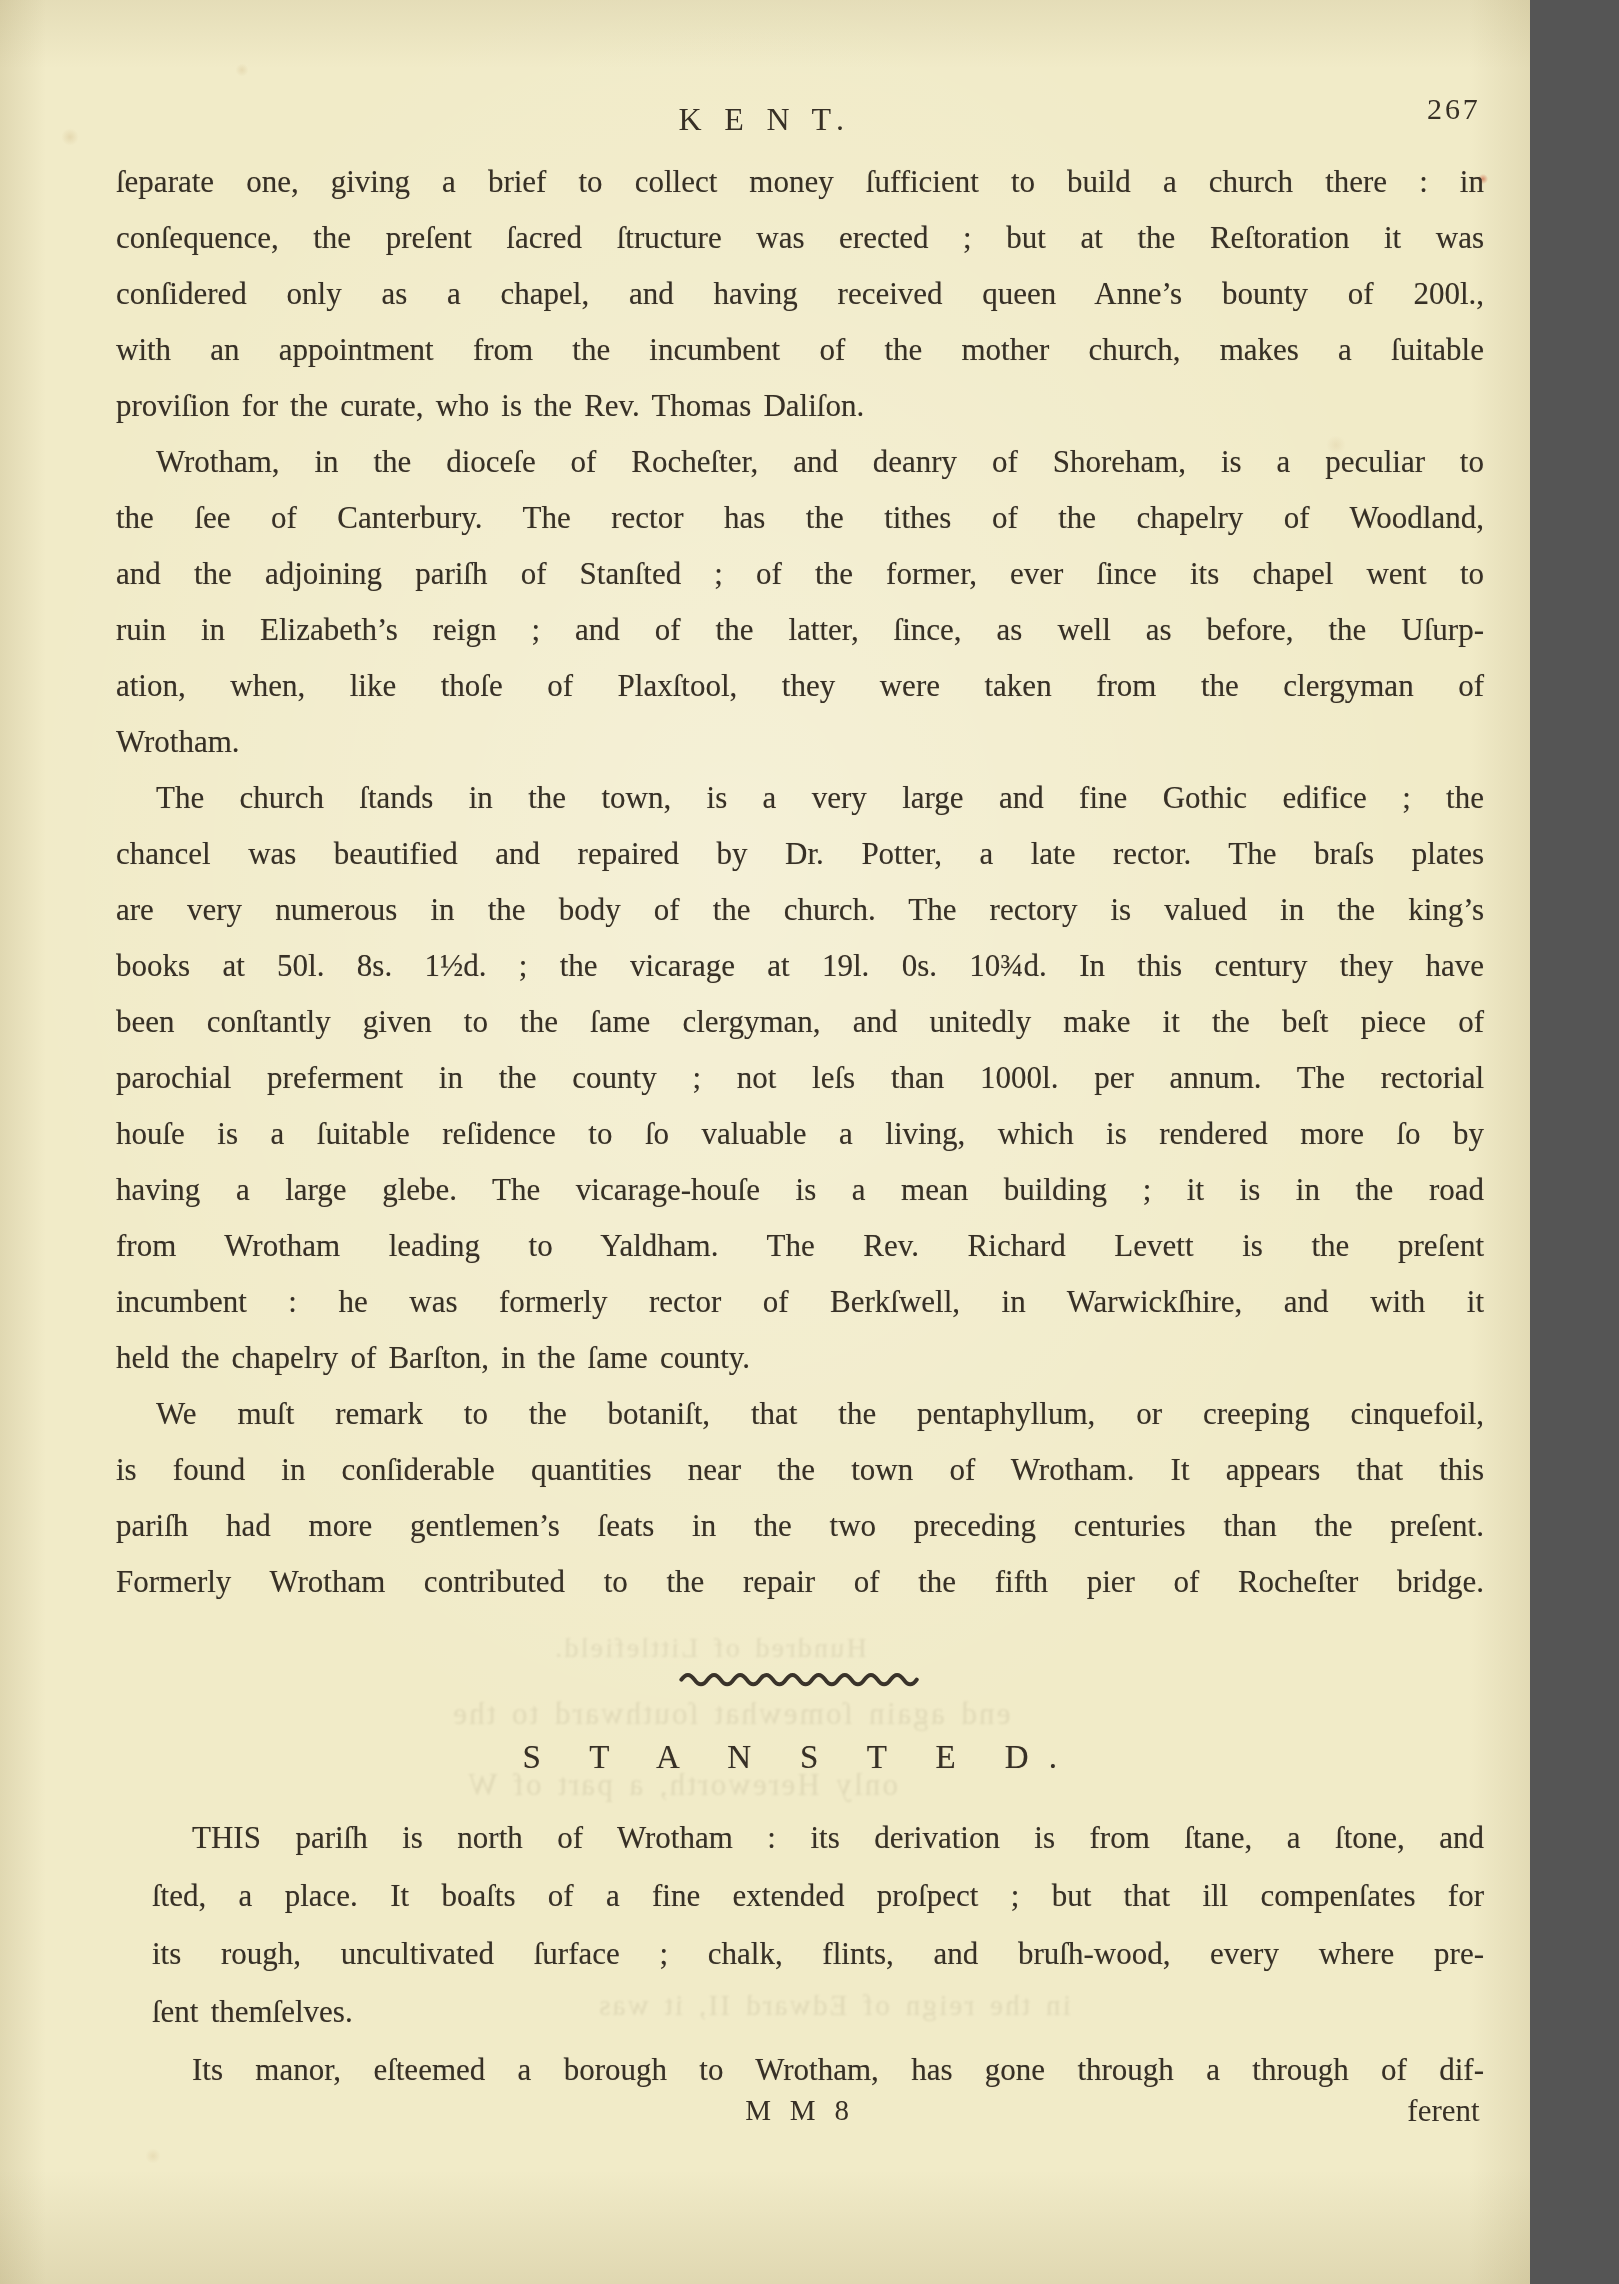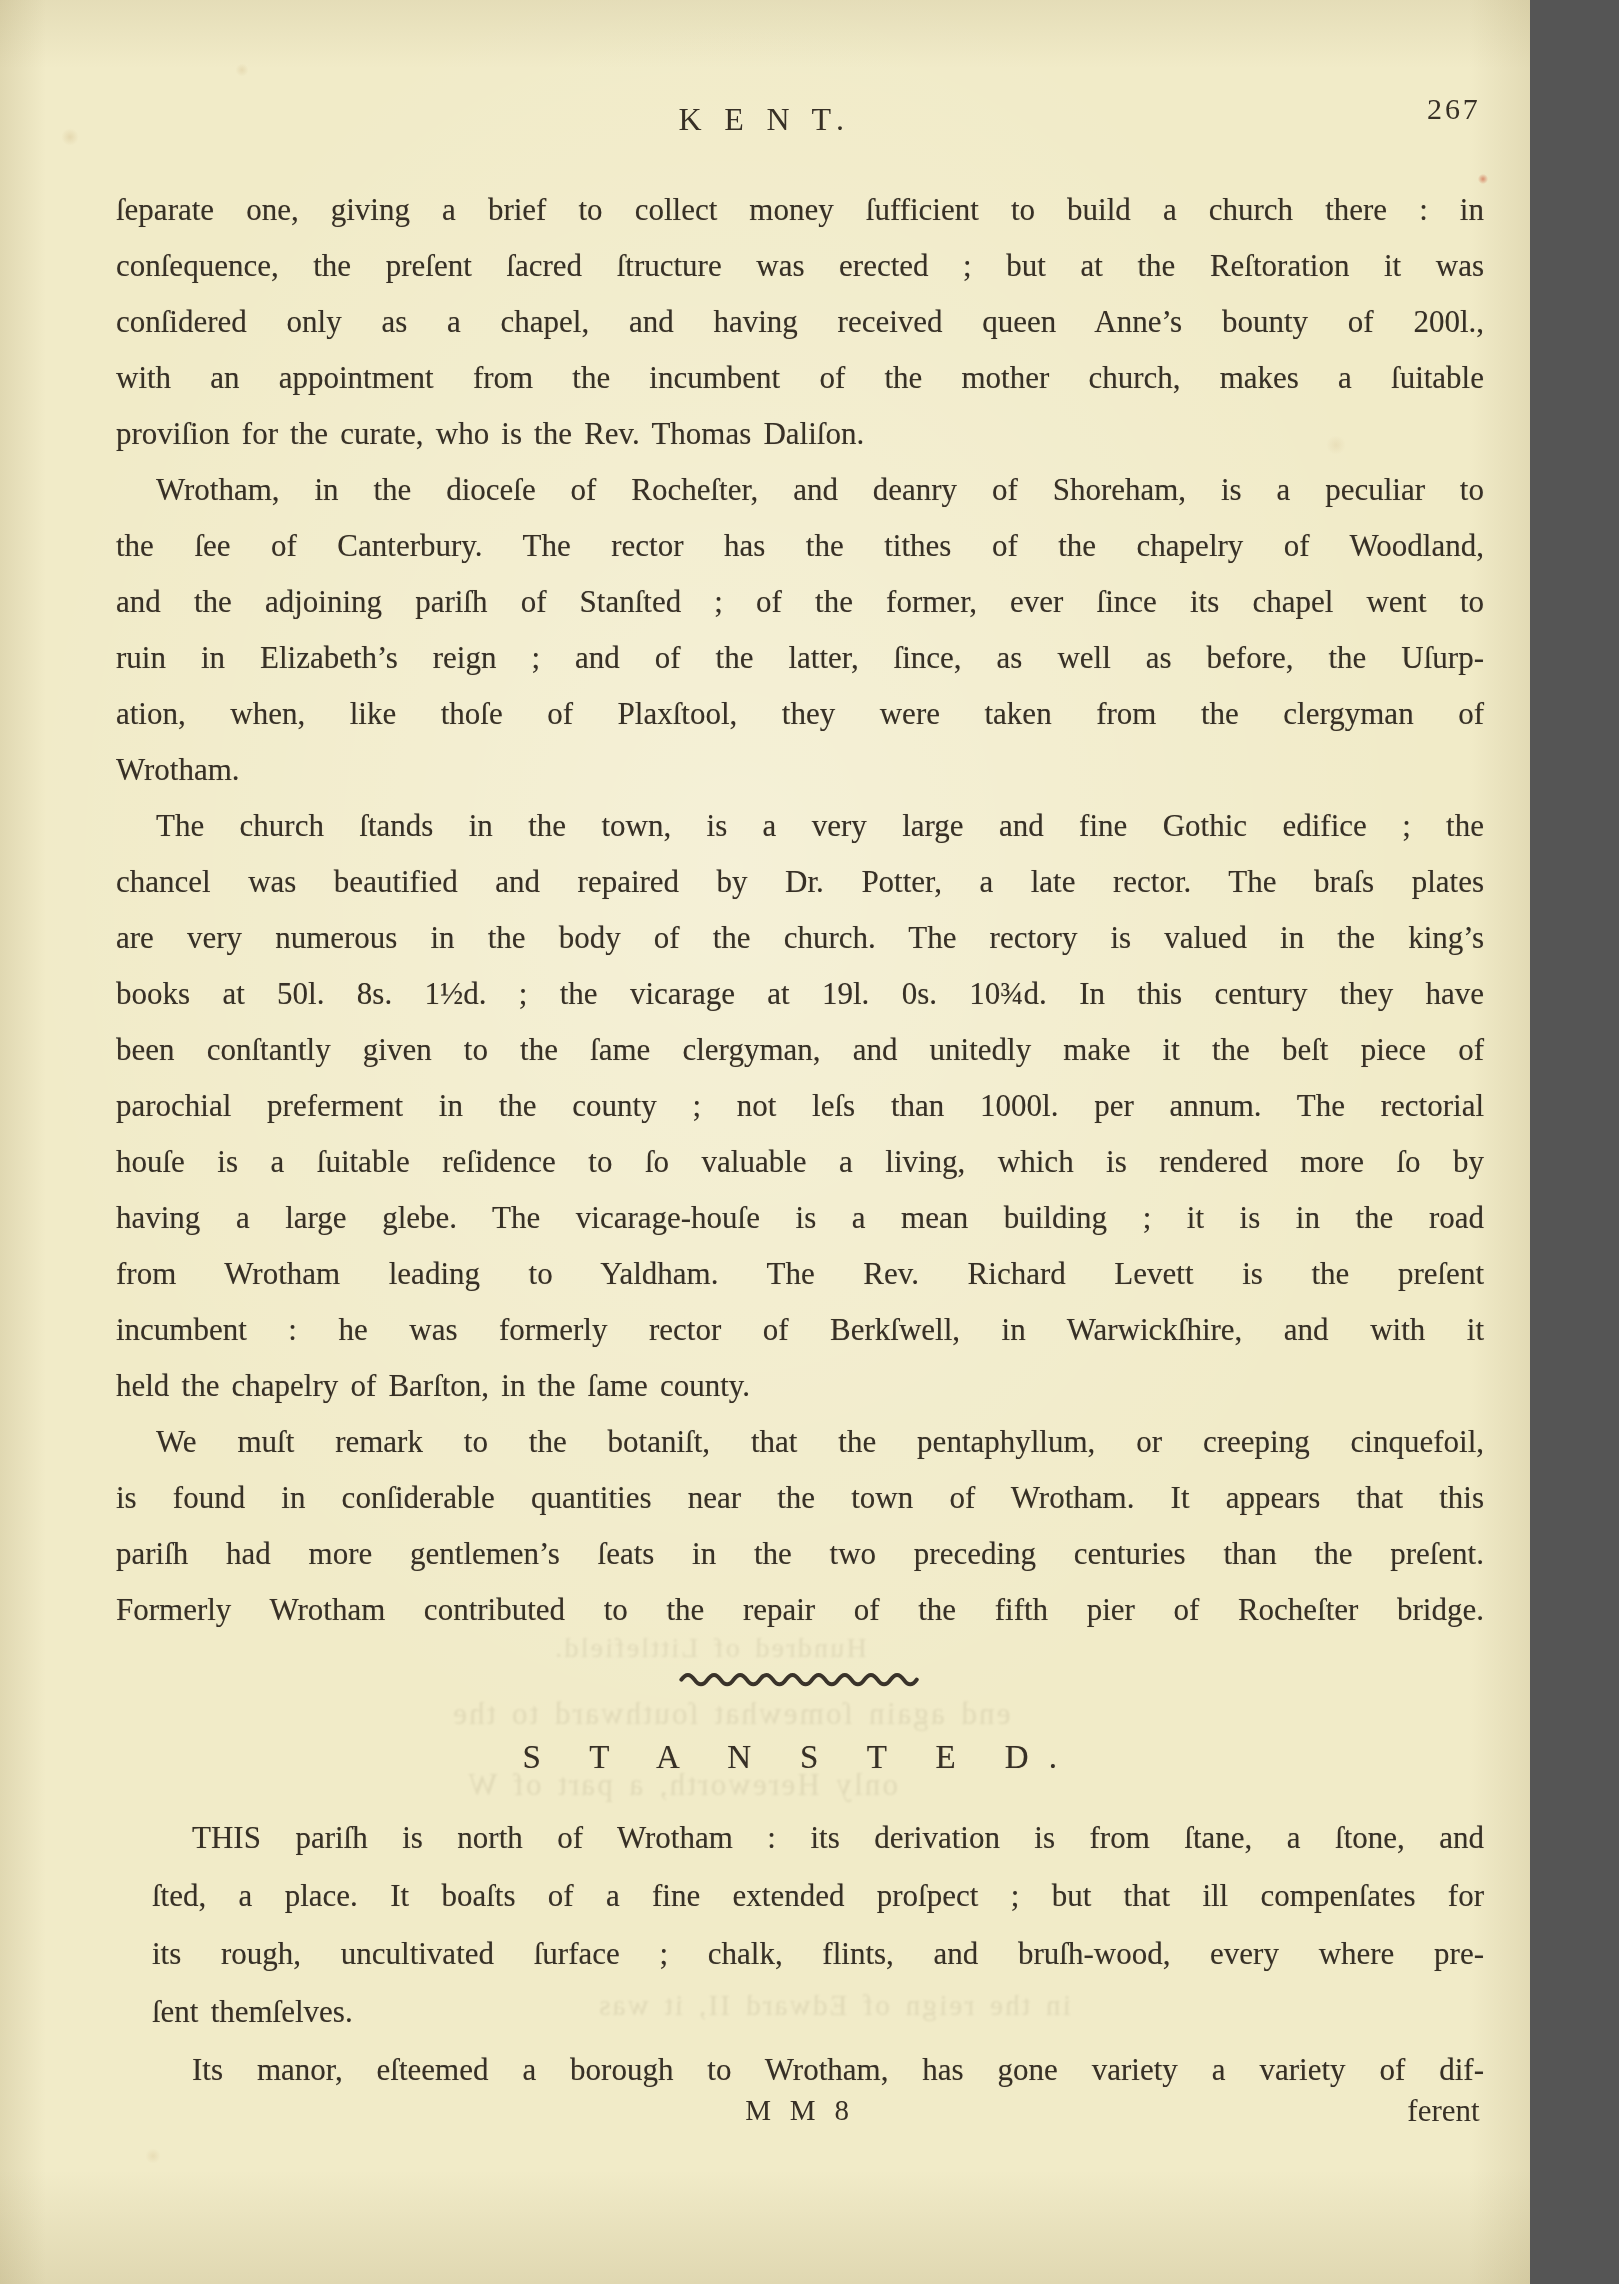--- a/index.html
+++ b/index.html
@@ -23,21 +23,21 @@
   }
   .running-head{
     position:absolute;top:99px;left:0;width:100%;height:41px;line-height:41px;
     text-align:center;font-size:32px;letter-spacing:7.3px;
   }
   .page-number{
     position:absolute;top:88px;left:1427px;height:41px;line-height:41px;
     font-size:30px;letter-spacing:2.9px;
   }
   .text-block{position:absolute;left:116px;width:1368px;}
-  #block1{top:182px;}
+  #block1{top:154px;}
   #block2{top:1809px;}
   .line{
     height:56px;line-height:56px;font-size:31px;word-spacing:4.4px;
     text-shadow:0 0 0.7px rgba(55,48,38,0.40);
     white-space:normal;
   }
   #block2 .line{height:58px;line-height:58px;margin-left:36px;}
   .line.j{text-align:justify;text-align-last:justify;}
   .line.ind{text-indent:40px;}
   .divider-wrap{
@@ -99,21 +99,21 @@
     </svg>
   </div>
 
   <div class="section-heading">S T A N S T E D.</div>
 
   <div class="text-block" id="block2">
       <div class="line j ind">THIS pariſh is north of Wrotham : its derivation is from ſtane, a ſtone, and</div>
       <div class="line j">ſted, a place.  It boaſts of a fine extended proſpect ; but that ill compenſates for</div>
       <div class="line j">its rough, uncultivated ſurface ; chalk, flints, and bruſh-wood, every where pre-</div>
       <div class="line">ſent themſelves.</div>
-      <div class="line j ind">Its manor, eſteemed a borough to Wrotham, has gone variety a variety of dif-</div>
+      <div class="line j ind">Its manor, eſteemed a borough to Wrotham, has gone through a through of dif-</div>
     </div>
 
   <div class="footer-row">
     <div class="signature-mark">M M 8</div>
     <div class="catchword">ferent</div>
   </div>
 
 <div class="ghost" style="top: 1632px; left: 553px; font-size: 28px;">Hundred of Littlefield.</div>
     <div class="ghost" style="top: 1696px; left: 451px; font-size: 31px;">end again ſomewhat ſouthward to the</div>
     <div class="ghost" style="top: 1767px; left: 466px; font-size: 31px;">only Hereworth, a part of W</div>

